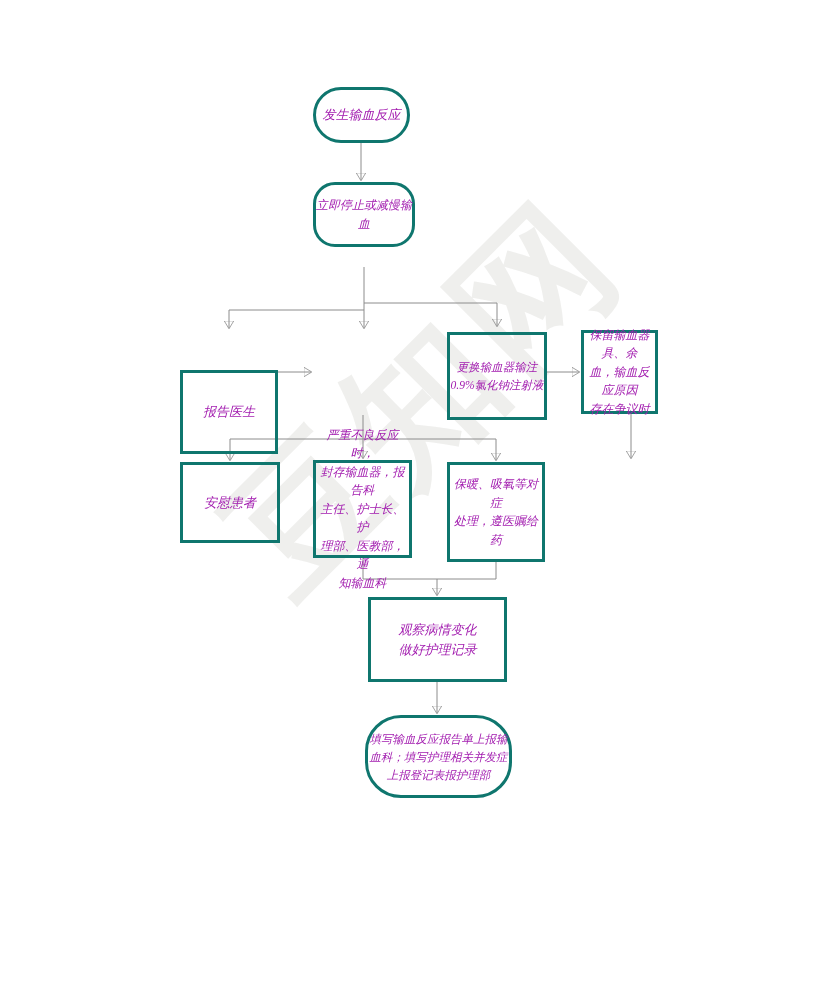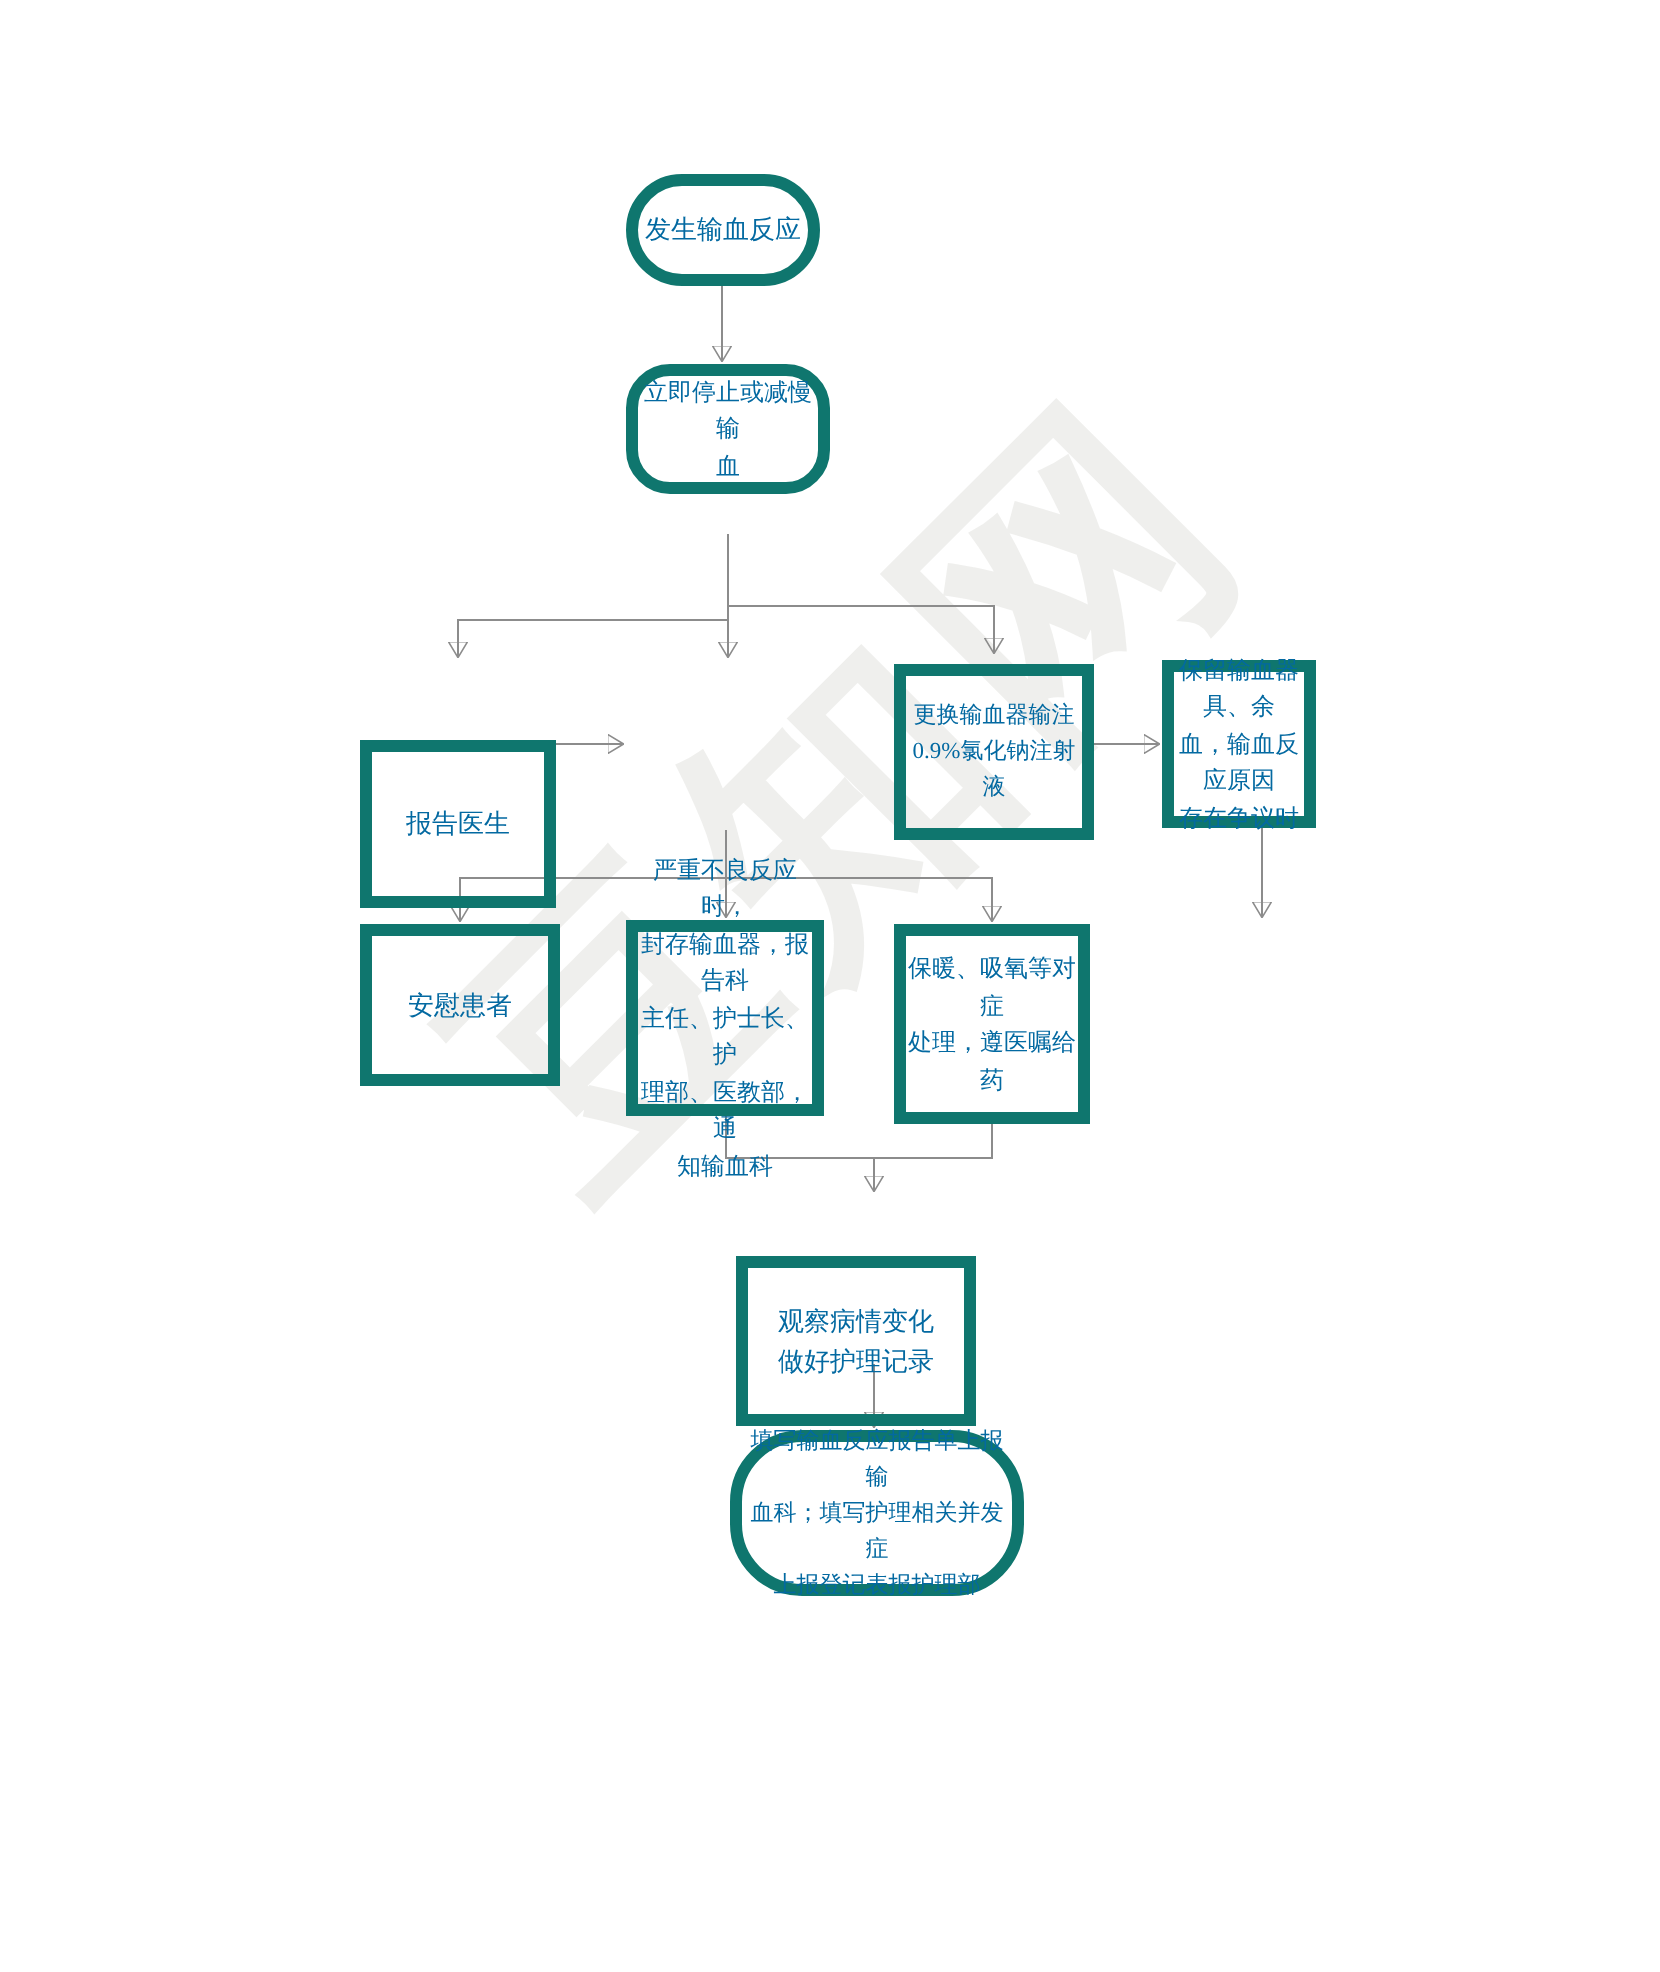--- a/index.html
+++ b/index.html
@@ -20,29 +20,30 @@
     color:rgba(168,165,155,0.18);
     white-space:nowrap;
     pointer-events:none;
     user-select:none;
   }
   svg.connectors{position:absolute;left:0;top:0;}
   svg.connectors path{stroke:#8c8c8c;stroke-width:1;fill:none;}
   .node{
     position:absolute;
     box-sizing:border-box;
-    border:6px solid #0f766e;
+    border:3px solid #0f766e;
     background:transparent;
     display:flex;
     align-items:center;
     justify-content:center;
     text-align:center;
-    color:#0369a1;
+    color:#a21caf;
     font-size:13px;
     line-height:20px;
+    font-style:italic;
   }
   .node span{white-space:pre-line;display:block;width:100%;}
   .node.dense{font-size:12px;line-height:18.5px;}
   .node.xdense{font-size:11.5px;line-height:18px;}
   .stadium{border-radius:28px;}
   .stadium-lg{border-radius:36px;}
 </style>
 </head>
 <body>
 
@@ -119,21 +120,21 @@
 理部、医教部，通
 知输血科</span>
   </div>
 
   <div class="node dense" style="left:447px;top:462px;width:98px;height:100px;">
     <span>保暖、吸氧等对症
 处理，遵医嘱给药</span>
   </div>
 
 
-  <div class="node" style="left:368px;top:628px;width:120px;height:85px;">
+  <div class="node" style="left:368px;top:597px;width:139px;height:85px;">
     <span>观察病情变化
 做好护理记录</span>
   </div>
 
   <div class="node stadium-lg xdense" style="left:365px;top:715px;width:147px;height:83px;">
     <span>填写输血反应报告单上报输
 血科；填写护理相关并发症
 上报登记表报护理部</span>
   </div>
 

